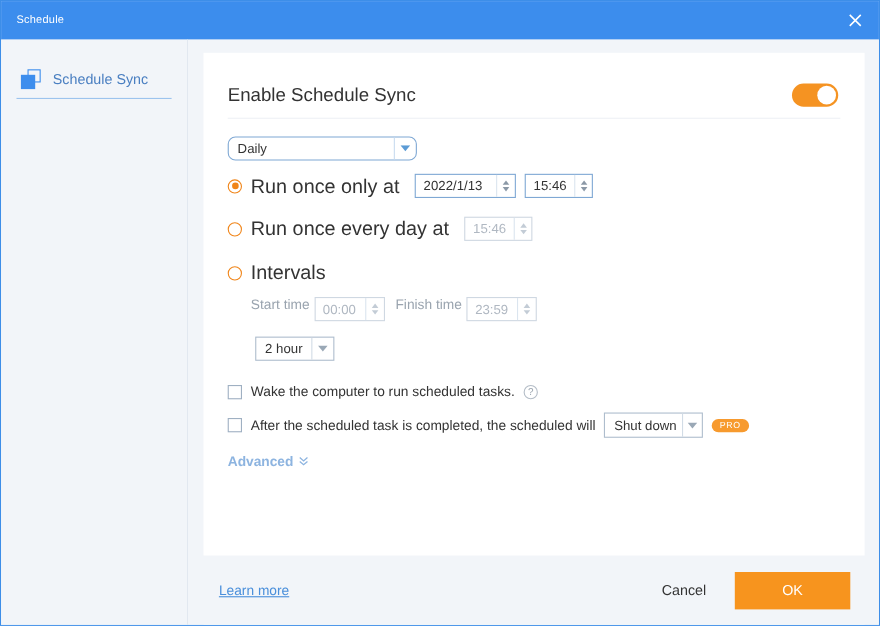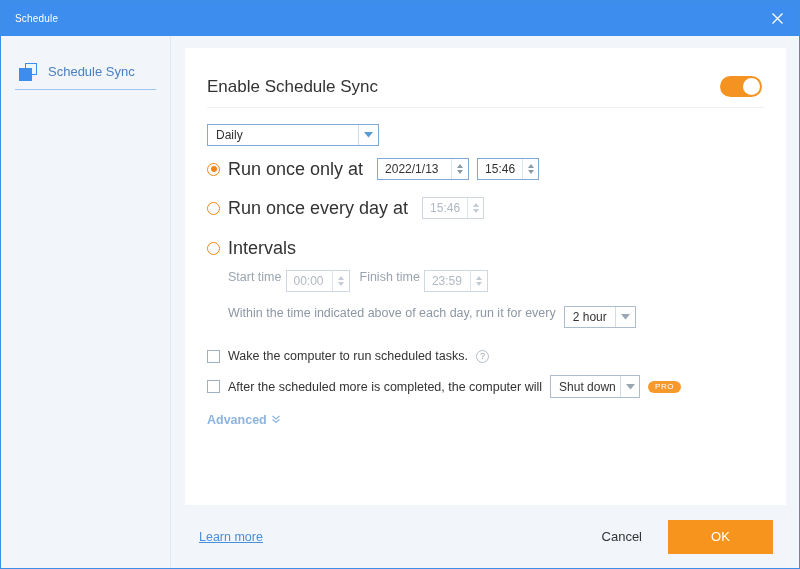--- a/index.html
+++ b/index.html
@@ -140,21 +140,21 @@
     overflow: hidden;
   }
   .combo .combo-arrow {
     width: 20px;
     height: 100%;
     border-left: 1px solid #c9dcf0;
     display: flex;
     align-items: center;
     justify-content: center;
   }
-  .combo.wide-combo { width: 172px; }
+  .combo.wide-combo { width: 172px; border-radius: 7px; }
   .combo.combo-grey { border-color: #aebdcd; }
   .combo.combo-grey .combo-arrow { border-left-color: #d2dce6; }
 
   .spinner {
     display: inline-flex;
     align-items: center;
     height: 22px;
     border: 1px solid #7fa8d4;
     background: #ffffff;
     font-size: 12px;
@@ -411,42 +411,41 @@
           <span class="spinner disabled" style="width:64px;">
             <span class="sp-val">23:59</span>
             <span class="sp-arrows">
               <span class="caret-up"></span>
                 <span class="caret-dn"></span>
             </span>
           </span>
         </div>
 
         <div class="sub-row" style="margin-top:14px;">
-          <span class="note-text">Within the time indicated above of each day, run it for every</span>
           <span class="combo combo-grey" style="width:72px;margin-left:4px;">
             <span class="combo-val">2 hour</span>
             <span class="combo-arrow">
               <svg width="9" height="6" viewBox="0 0 9 6">
                   <path d="M0 0 L9 0 L4.5 5.5 Z" fill="#9aa8b6"></path>
                 </svg>
             </span>
           </span>
         </div>
 
         
         <div class="check-row" style="margin-top:21px;">
           <span class="checkbox"></span>
           <span class="check-label">Wake the computer to run scheduled tasks.</span>
           <span class="help-icon">?</span>
         </div>
 
         
         <div class="check-row" style="margin-top:12px;">
           <span class="checkbox"></span>
-          <span class="check-label">After the scheduled more is completed, the computer will</span>
+          <span class="check-label">After the scheduled task is completed, the scheduled will</span>
           <span class="combo combo-grey" style="width:90px;height:23px;">
             <span class="combo-val">Shut down</span>
             <span class="combo-arrow">
               <svg width="9" height="6" viewBox="0 0 9 6">
                   <path d="M0 0 L9 0 L4.5 5.5 Z" fill="#9aa8b6"></path>
                 </svg>
             </span>
           </span>
           <span class="pro-badge">PRO</span>
         </div>

